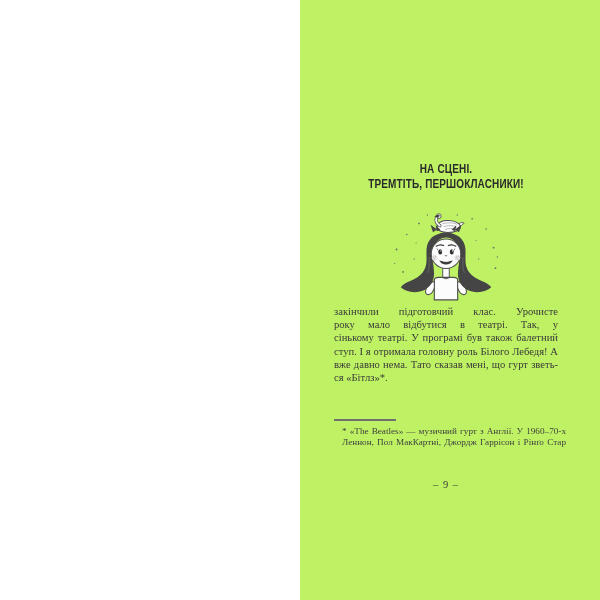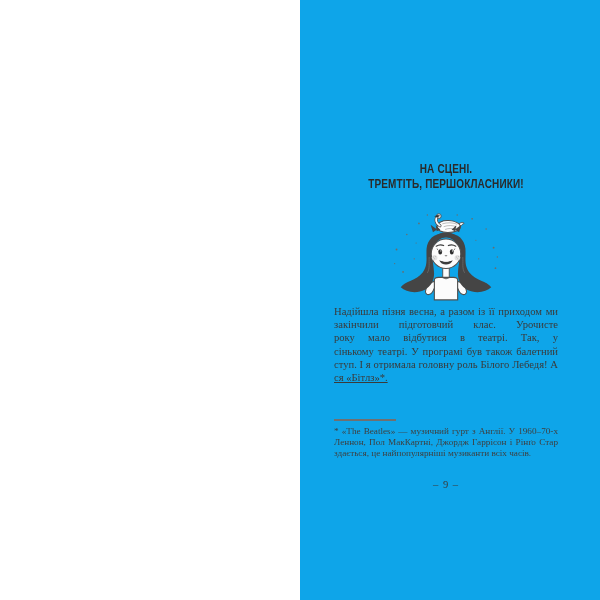--- a/index.html
+++ b/index.html
@@ -7,21 +7,21 @@
     padding: 0;
     background: #ffffff;
     width: 600px;
     height: 600px;
     overflow: hidden;
   }
   .spread {
     position: relative;
     width: 600px;
     height: 600px;
-    background: #0ea5e9;
+    background: #bef264;
     font-family: "Liberation Serif", serif;
   }
   .left-page {
     position: absolute;
     left: 0; top: 0;
     width: 300px; height: 600px;
     background: #ffffff;
   }
   .right-page {
     position: absolute;
@@ -64,34 +64,33 @@
     color: #3a3a3a;
   }
   .jline {
     height: 13.2px;
     overflow: hidden;
     text-align: justify;
     text-align-last: justify;
   }
   .jline.last {
     text-align-last: left;
-    text-decoration: underline;
   }
   .footnote-rule {
     position: absolute;
     top: 419px;
     left: 0;
     width: 62px;
     height: 1.5px;
     background: #707070;
   }
   .footnote {
     position: absolute;
     top: 426px;
-    left: 0;
+    left: 8px;
     width: 100%;
     font-size: 9.2px;
     line-height: 11px;
     color: #3f3f3f;
   }
   .fline {
     height: 11px;
     overflow: hidden;
     text-align: justify;
     text-align-last: justify;
@@ -198,32 +197,31 @@
         <g fill="#454545">
           <polygon points="46,21.5 43.5,13.5 50.5,18.5"></polygon>
           <polygon points="50,20.5 49,14 54,18.8"></polygon>
           <polygon points="74,21.5 76.5,13.5 69.5,18.5"></polygon>
           <polygon points="70,20.5 71,14 66,18.8"></polygon>
         </g>
       </svg>
     </div>
 
     <div class="body-text">
-      <div class="jline">Надійшла пізня весна, а разом із її приходом ми</div>
       <div class="jline">закінчили підготовчий клас. Урочисте завершення</div>
       <div class="jline">року мало відбутися в театрі. Так, у найсправжні-</div>
       <div class="jline">сінькому театрі. У програмі був також балетний ви-</div>
       <div class="jline">ступ. І я отримала головну роль Білого Лебедя! А ще</div>
+      <div class="jline">вже давно нема. Тато сказав мені, що гурт зветь-</div>
       <div class="jline last">ся «Бітлз»*.</div>
     </div>
 
     <div class="footnote-rule"></div>
 
     <div class="footnote">
       <div class="fline">* «The Beatles» — музичний гурт з Англії. У 1960–70-х</div>
       <div class="fline">Леннон, Пол МакКартні, Джордж Гаррісон і Рінґо Стар —</div>
-      <div class="fline last">здається, це найпопулярніші музиканти всіх часів.</div>
     </div>
 
     <div class="page-number">– 9 –</div>
 
   </div>
 </div>
 
 </body></html>

